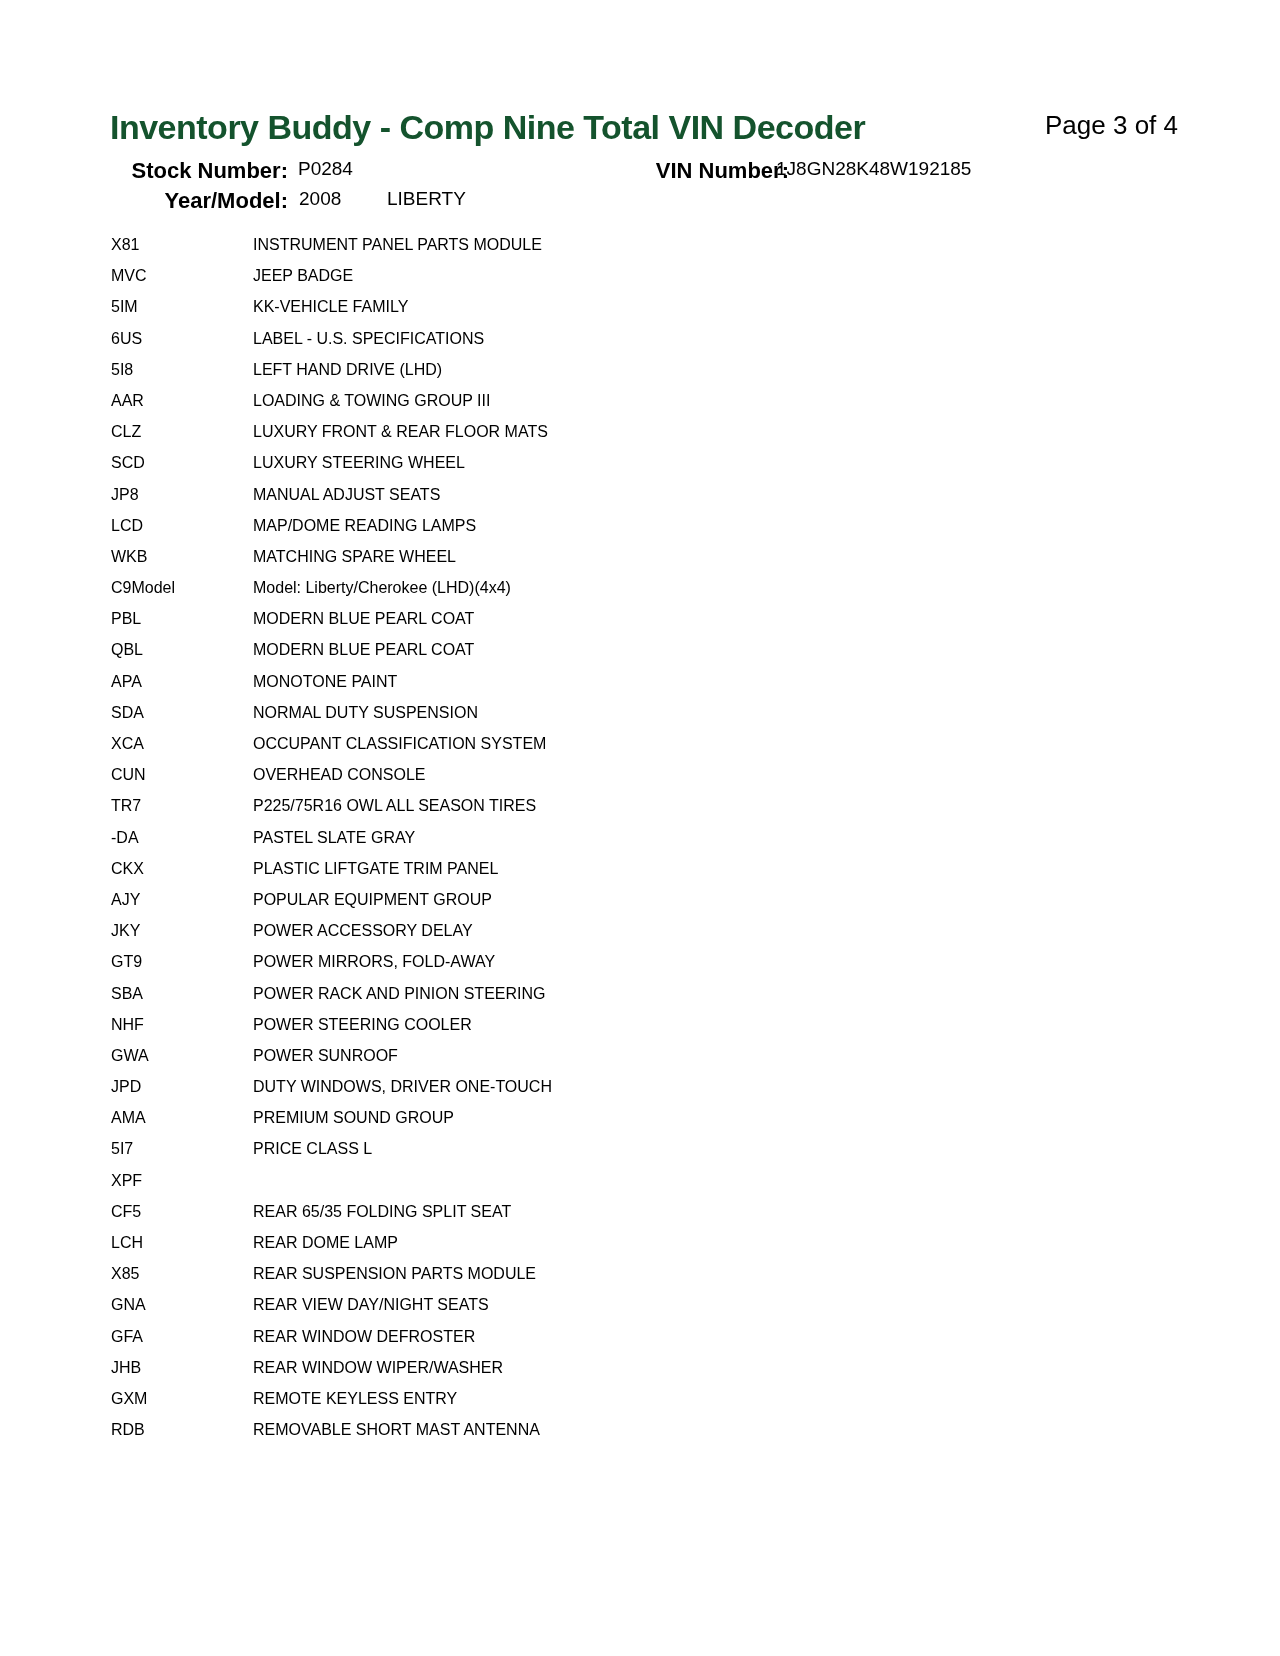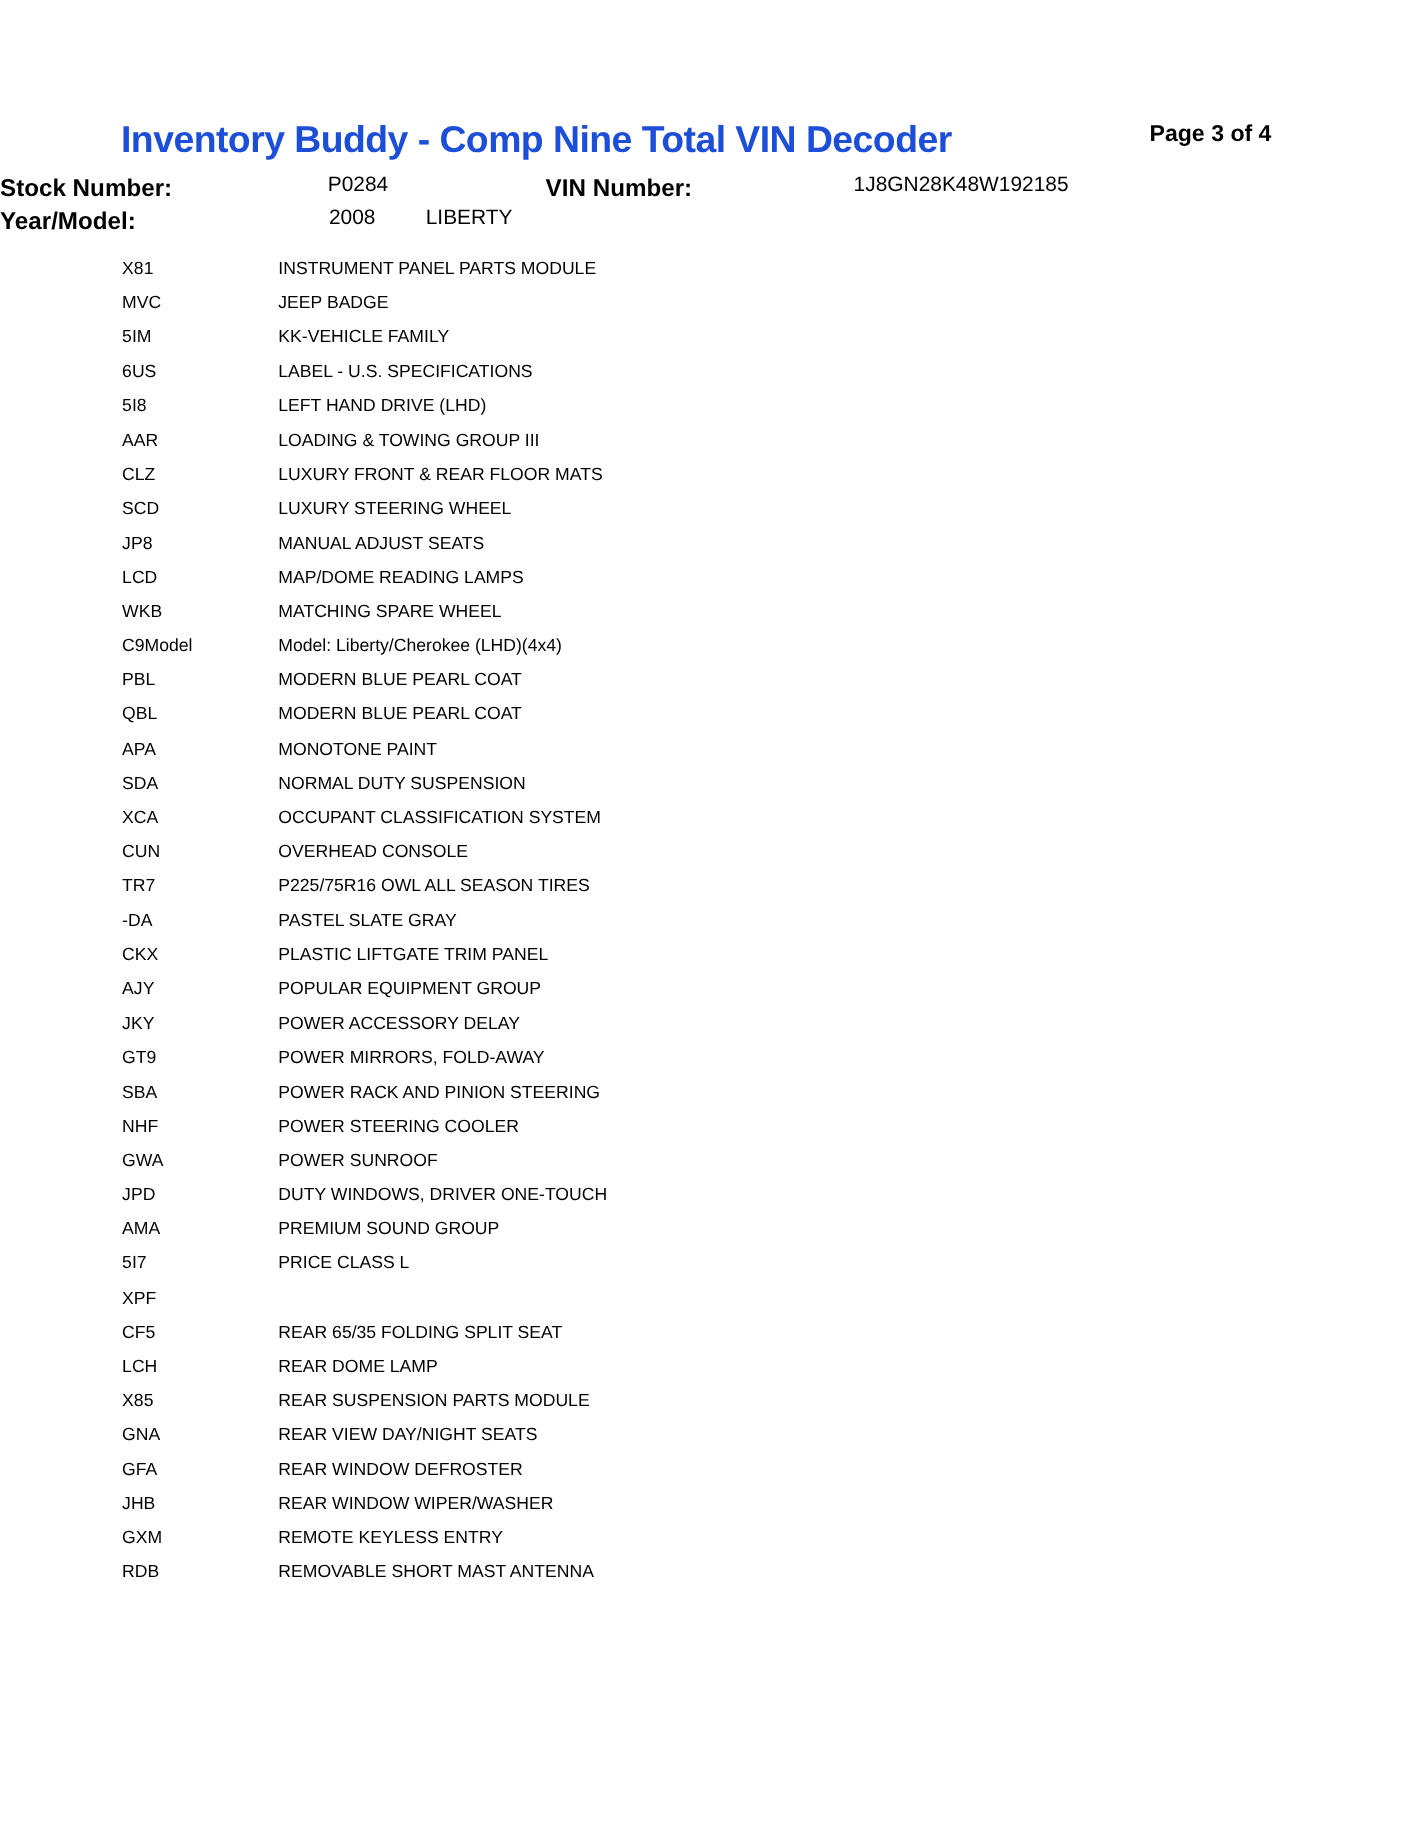--- a/index.html
+++ b/index.html
@@ -18,35 +18,35 @@
   }
   .doc-title {
     position: absolute;
     left: 110px;
     top: 108px;
     margin: 0;
     font-size: 34px;
     font-weight: 700;
     letter-spacing: -0.5px;
     white-space: nowrap;
-    color: #1d4ed8;
+    color: #14532d;
   }
   .page-num {
     position: absolute;
     left: 1045px;
     top: 110px;
-    font-size: 21px;
-    font-weight: 700;
+    font-size: 26px;
+    font-weight: 400;
     white-space: nowrap;
   }
   .meta-label {
     position: absolute;
     font-size: 22px;
     font-weight: 700;
-    text-align: left;
+    text-align: right;
     white-space: nowrap;
   }
   .meta-value {
     position: absolute;
     font-size: 19px;
     font-weight: 400;
     white-space: nowrap;
   }
   .lbl-stock   { left: 0;   width: 288px; top: 158px; }
   .val-stock   { left: 298px;             top: 158px; }

